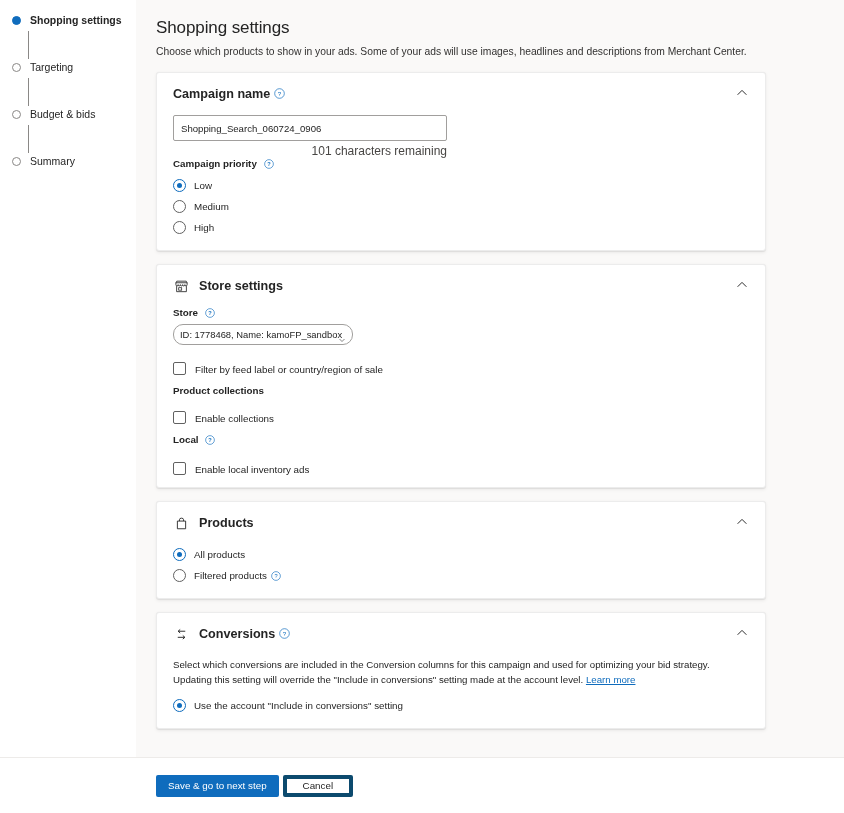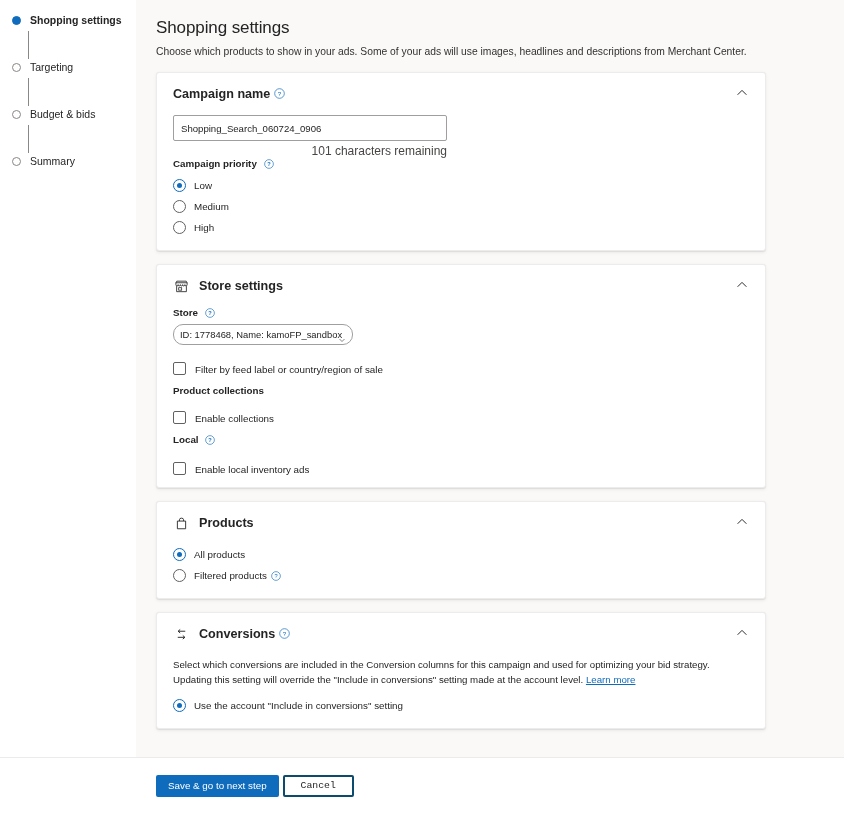--- a/index.html
+++ b/index.html
@@ -124,22 +124,22 @@
     padding-left: 156px; gap: 4px;
   }
   .btn-primary {
     height: 22px; background: #0f6cbd; color: #ffffff;
     border: none; border-radius: 2px;
     font-family: "Liberation Sans", sans-serif;
     font-size: 9.8px; padding: 0 12px; cursor: pointer;
   }
   .btn-secondary {
     height: 22px; background: #ffffff; color: #242424;
-    border: 2px solid #0c4a6e; border-radius: 2px;
-    font-family: Liberation Mono, monospace;
+    border: 4px solid #0c4a6e; border-radius: 2px;
+    font-family: Liberation Sans, sans-serif;
     font-size: 9.8px; padding: 0 16px; cursor: pointer;
   }
 </style>
 </head>
 <body>
 
 <div class="page">
   <div class="body-row">
 
     <div class="sidebar">

